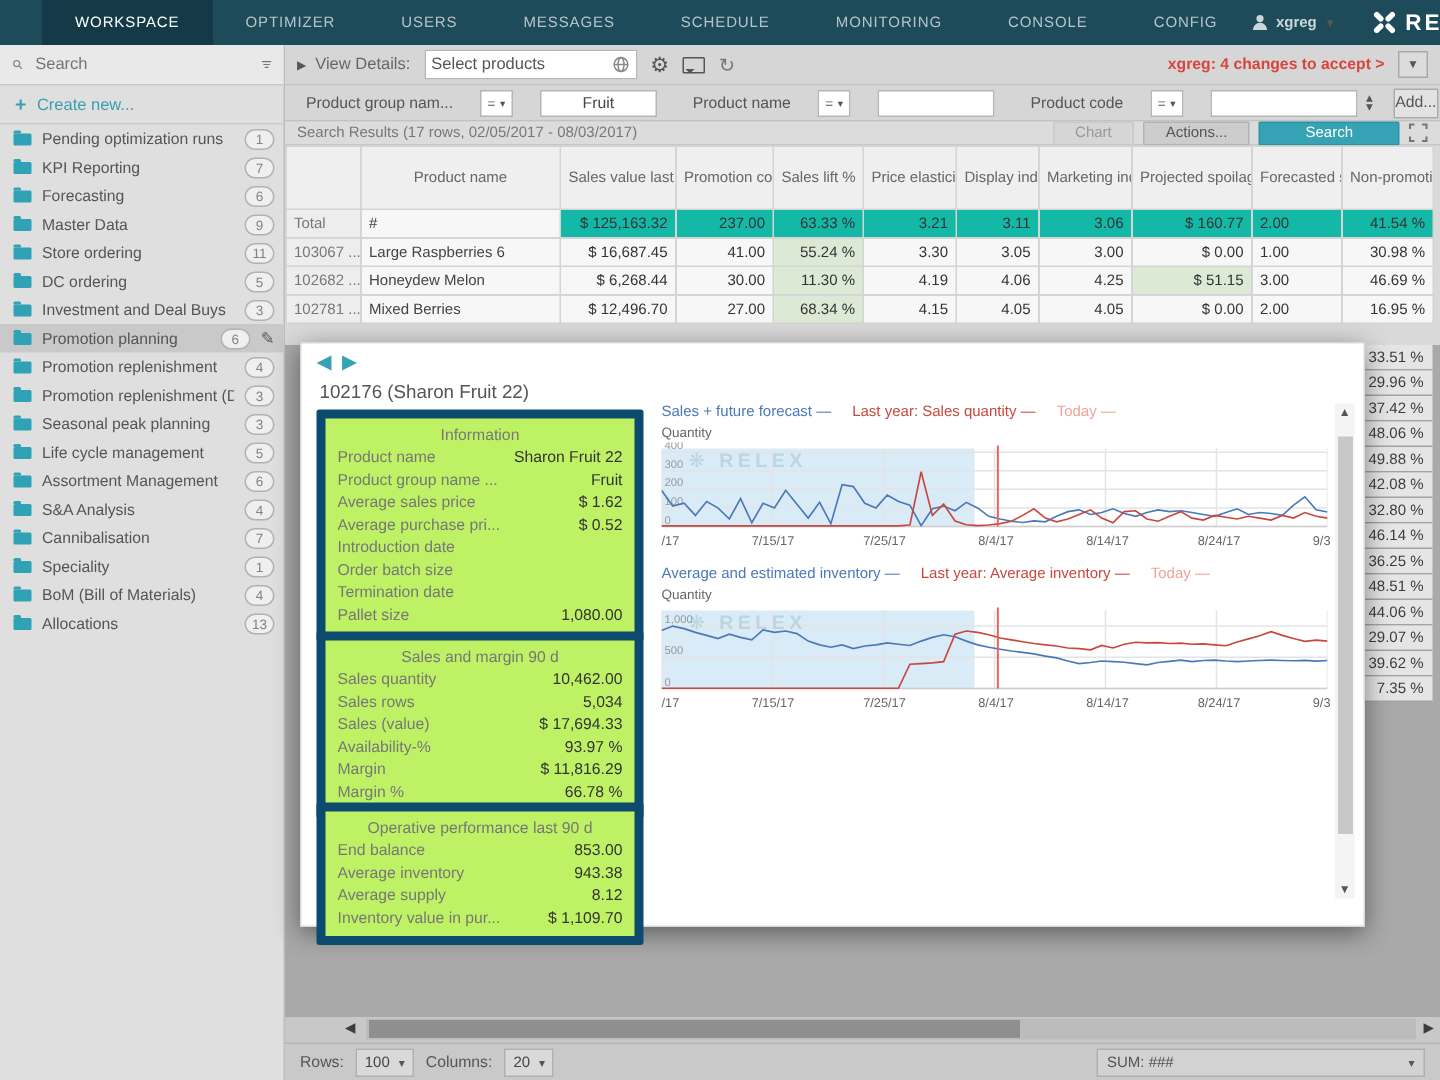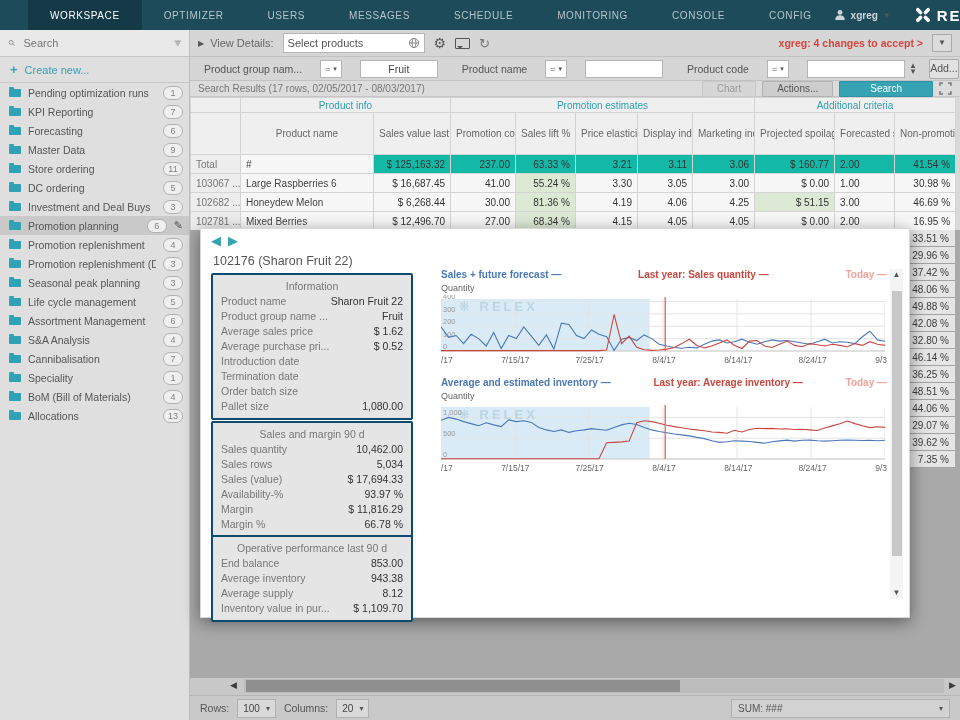--- a/index.html
+++ b/index.html
@@ -77,29 +77,29 @@
   
   #backdrop{left:190px;top:230px;width:770px;height:448px;background:#a9a9a9;}
   #margin-col{left:894px;top:230px;width:61px;}
   .m-row{height:17px;line-height:17px;background:#e5e5e5;border-bottom:1px solid #a3a3a3;
          font-size:10px;color:#3c3c3c;text-align:right;padding-right:6px;box-sizing:border-box;}
   
   #popup{left:200px;top:228px;width:710px;height:390px;background:#fff;box-shadow:0 4px 16px rgba(0,0,0,.45);
          border:1px solid #d9d9d9;box-sizing:border-box;}
   #p-arrows{position:absolute;top:4px;left:10px;display:flex;gap:7px;font-size:13px;color:#35a3b5;cursor:pointer;}
   #p-title{position:absolute;top:25px;left:12px;font-size:12.5px;color:#555;}
-  .panel{position:absolute;left:10px;width:202px;border:2px solid #0c4a6e;border-radius:2px;background:#e5e5e5;
+  .panel{position:absolute;left:10px;width:218px;border:6px solid #0c4a6e;border-radius:2px;background:#bef264;
          box-sizing:border-box;padding:3px 8px 4px 8px;}
   .panel-title{text-align:center;font-size:10.5px;color:#777;height:16px;line-height:16px;}
   .p-row{display:flex;height:15px;line-height:15px;font-size:10.5px;}
   .p-row .pl{color:#777;flex:1;white-space:nowrap;overflow:hidden;}
   .p-row .pv{color:#333;text-align:right;white-space:nowrap;}
   
   .chart-block{position:absolute;left:240px;width:446px;}
-  .legend{height:14px;font-size:10px;font-weight:bold;display:flex;white-space:nowrap;justify-content:space-between;}
+  .legend{height:14px;font-size:10px;font-weight:normal;display:flex;gap:14px;white-space:nowrap;}
   .ylab{height:12px;font-size:9px;color:#666;}
   .xlabels{position:relative;height:12px;font-size:8.5px;color:#666;}
   .xlabels span{position:absolute;top:0;}
   .watermark{position:absolute;font-size:13px;font-weight:bold;letter-spacing:3px;color:#5a8ca0;opacity:.22;}
   
   #p-scroll{position:absolute;right:6px;top:40px;bottom:18px;width:13px;background:#f4f4f4;}
   #p-scroll .sb-arrow{position:absolute;left:0;width:13px;height:12px;text-align:center;font-size:8px;color:#555;line-height:12px;cursor:pointer;}
   #p-thumb{position:absolute;left:1.5px;width:10px;top:22px;height:265px;background:#c8c8c8;cursor:pointer;}
   
   #hscroll{left:190px;top:678px;width:770px;height:17px;background:#c8c8c8;}
@@ -333,26 +333,20 @@
       <col style="width: 65px;">
       <col style="width: 60px;">
       <col style="width: 62px;">
       <col style="width: 55px;">
       <col style="width: 62px;">
       <col style="width: 80px;">
       <col style="width: 60px;">
       <col style="width: 61px;">
     </colgroup>
   <thead id="thead">
-      <tr class="grp">
-        <th colspan="1"></th>
-        <th colspan="2">Product info</th>
-        <th colspan="5">Promotion estimates</th>
-        <th colspan="3">Additional criteria</th>
-      </tr>
       <tr class="hdr">
         <th></th>
         <th>Product name</th>
         <th>Sales value last months</th>
         <th>Promotion count</th>
         <th>Sales lift %</th>
         <th>Price elasticity index</th>
         <th>Display index</th>
         <th>Marketing index</th>
         <th>Projected spoilage next two weeks</th>
@@ -385,21 +379,21 @@
         <td>3.00</td>
         <td>$ 0.00</td>
         <td class="cleft">1.00</td>
         <td>30.98 %</td>
       </tr>
       <tr>
         <td class="c0">102682 ...</td>
         <td class="c1">Honeydew Melon</td>
         <td>$ 6,268.44</td>
         <td>30.00</td>
-        <td class="green">81.36 %</td>
+        <td class="green">11.30 %</td>
         <td>4.19</td>
         <td>4.06</td>
         <td>4.25</td>
         <td class="green">$ 51.15</td>
         <td class="cleft">3.00</td>
         <td>46.69 %</td>
       </tr>
       <tr>
         <td class="c0">102781 ...</td>
         <td class="c1">Mixed Berries</td>
@@ -457,25 +451,25 @@
         </div>
         <div class="p-row">
           <span class="pl">Average purchase pri...</span>
           <span class="pv">$ 0.52</span>
         </div>
         <div class="p-row">
           <span class="pl">Introduction date</span>
           <span class="pv"></span>
         </div>
         <div class="p-row">
+          <span class="pl">Order batch size</span>
+          <span class="pv"></span>
+        </div>
+        <div class="p-row">
           <span class="pl">Termination date</span>
-          <span class="pv"></span>
-        </div>
-        <div class="p-row">
-          <span class="pl">Order batch size</span>
           <span class="pv"></span>
         </div>
         <div class="p-row">
           <span class="pl">Pallet size</span>
           <span class="pv">1,080.00</span>
         </div>
       </div>
       <div class="panel" style="top: 192px;">
         <div class="panel-title">Sales and margin 90 d</div>
         <div class="p-row">

